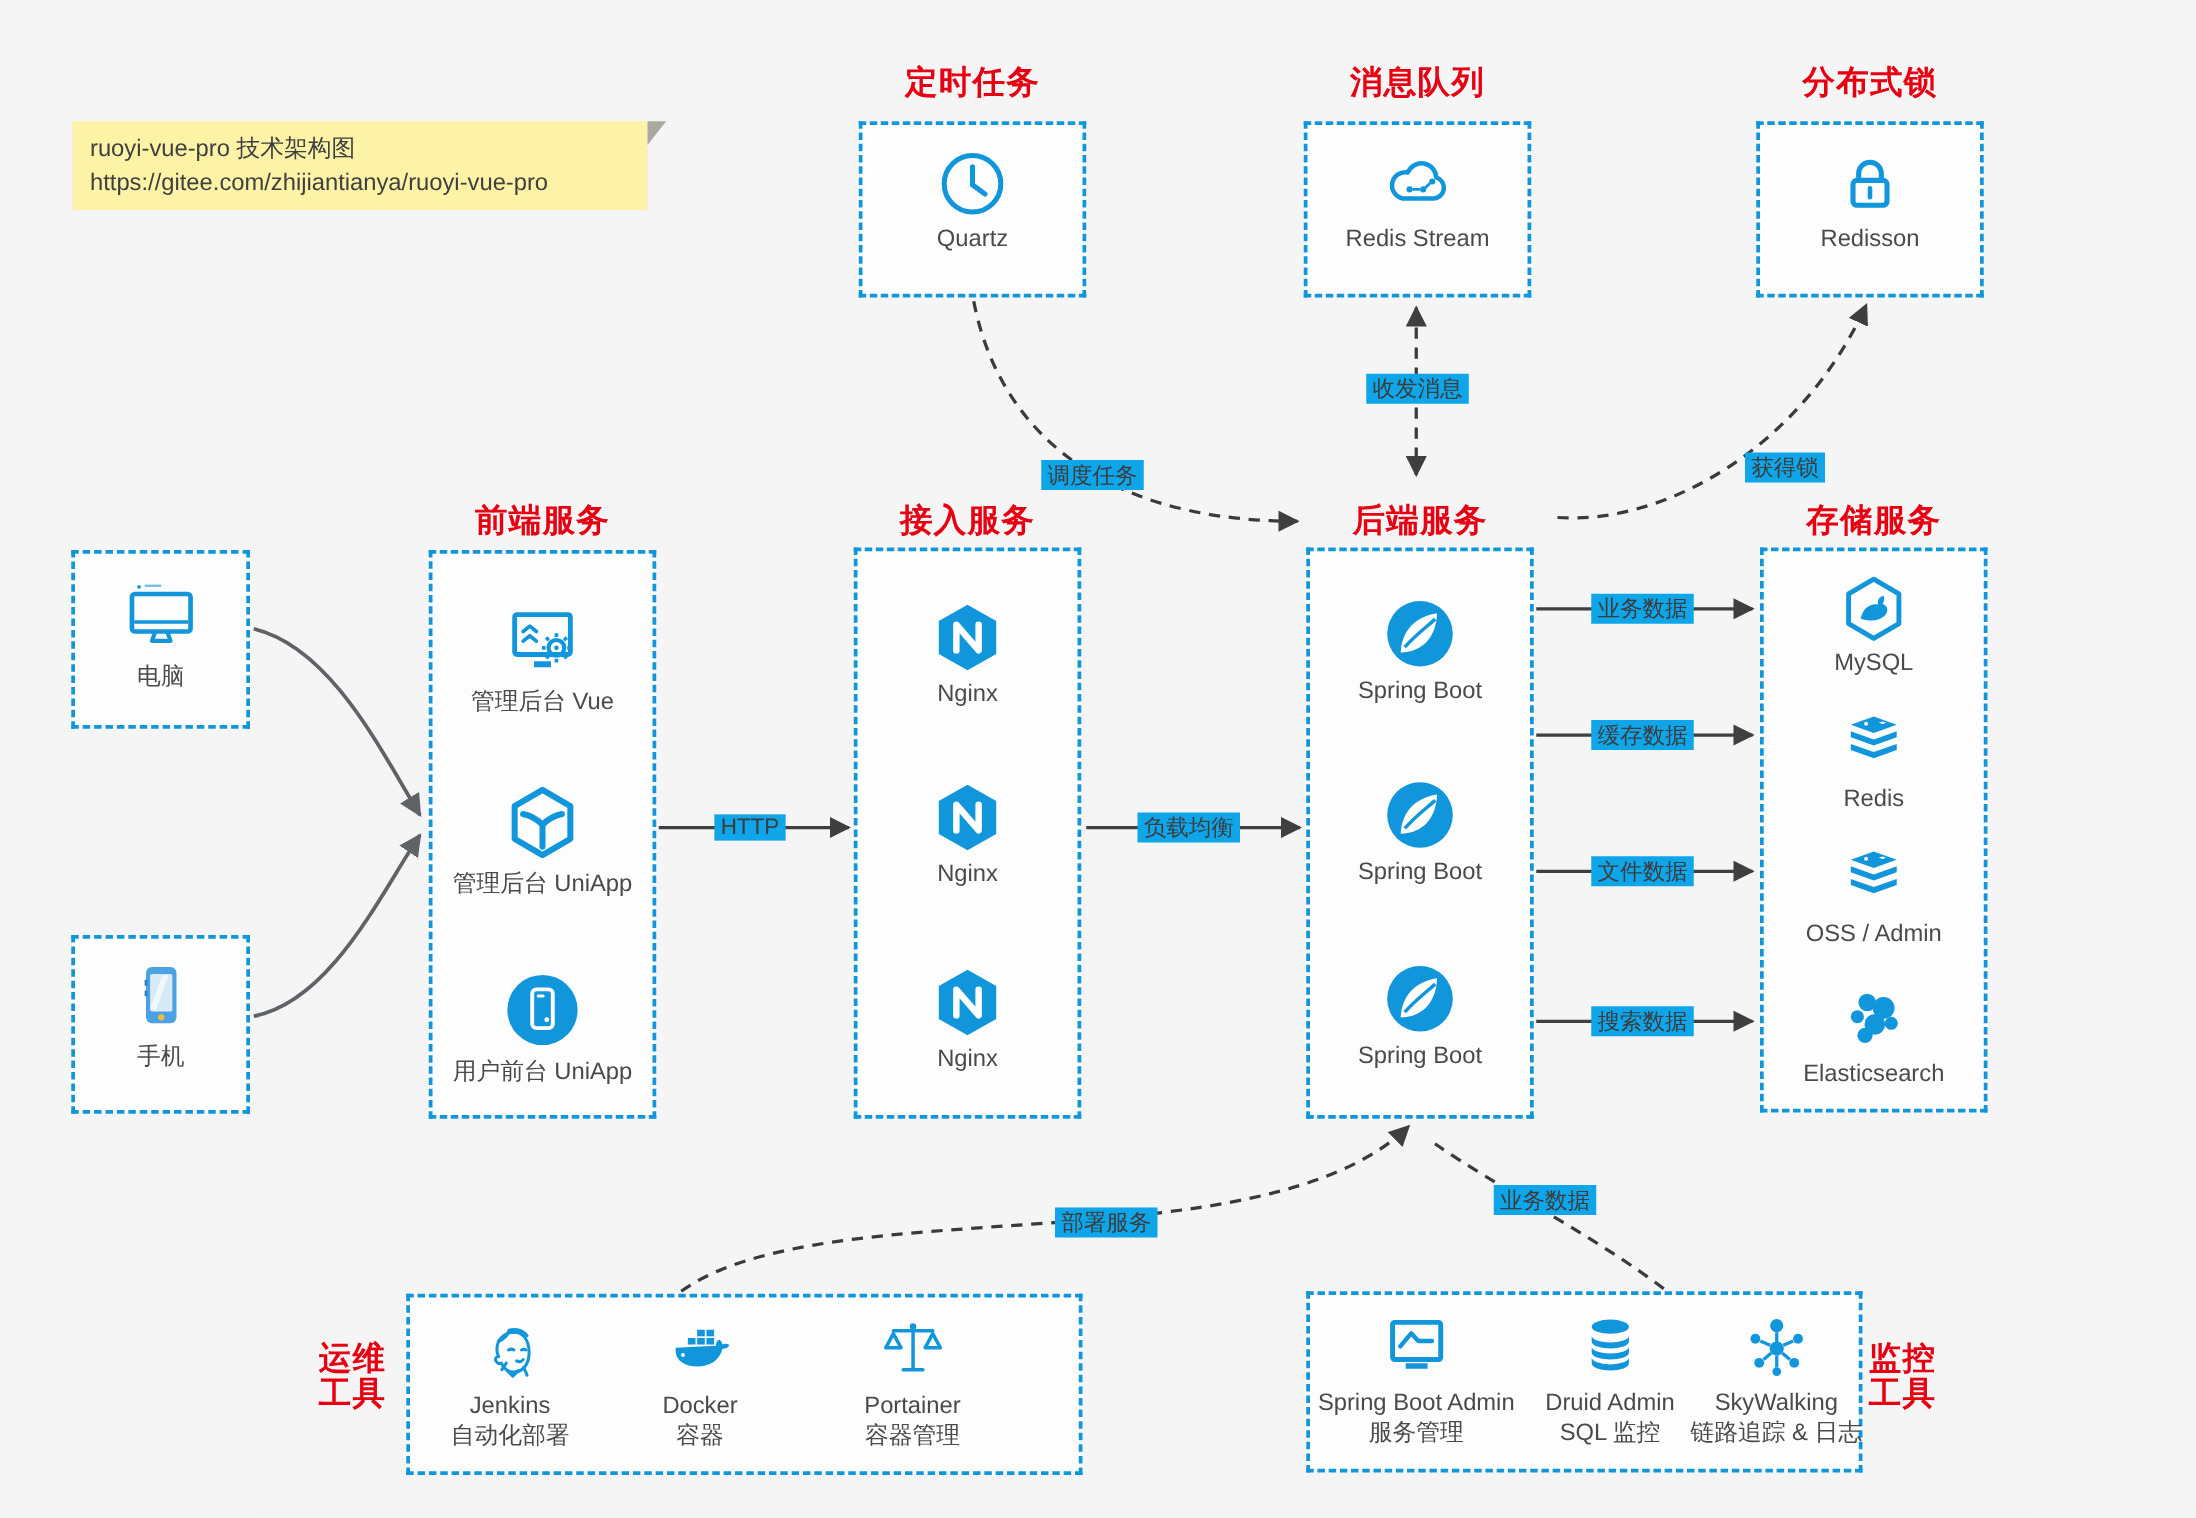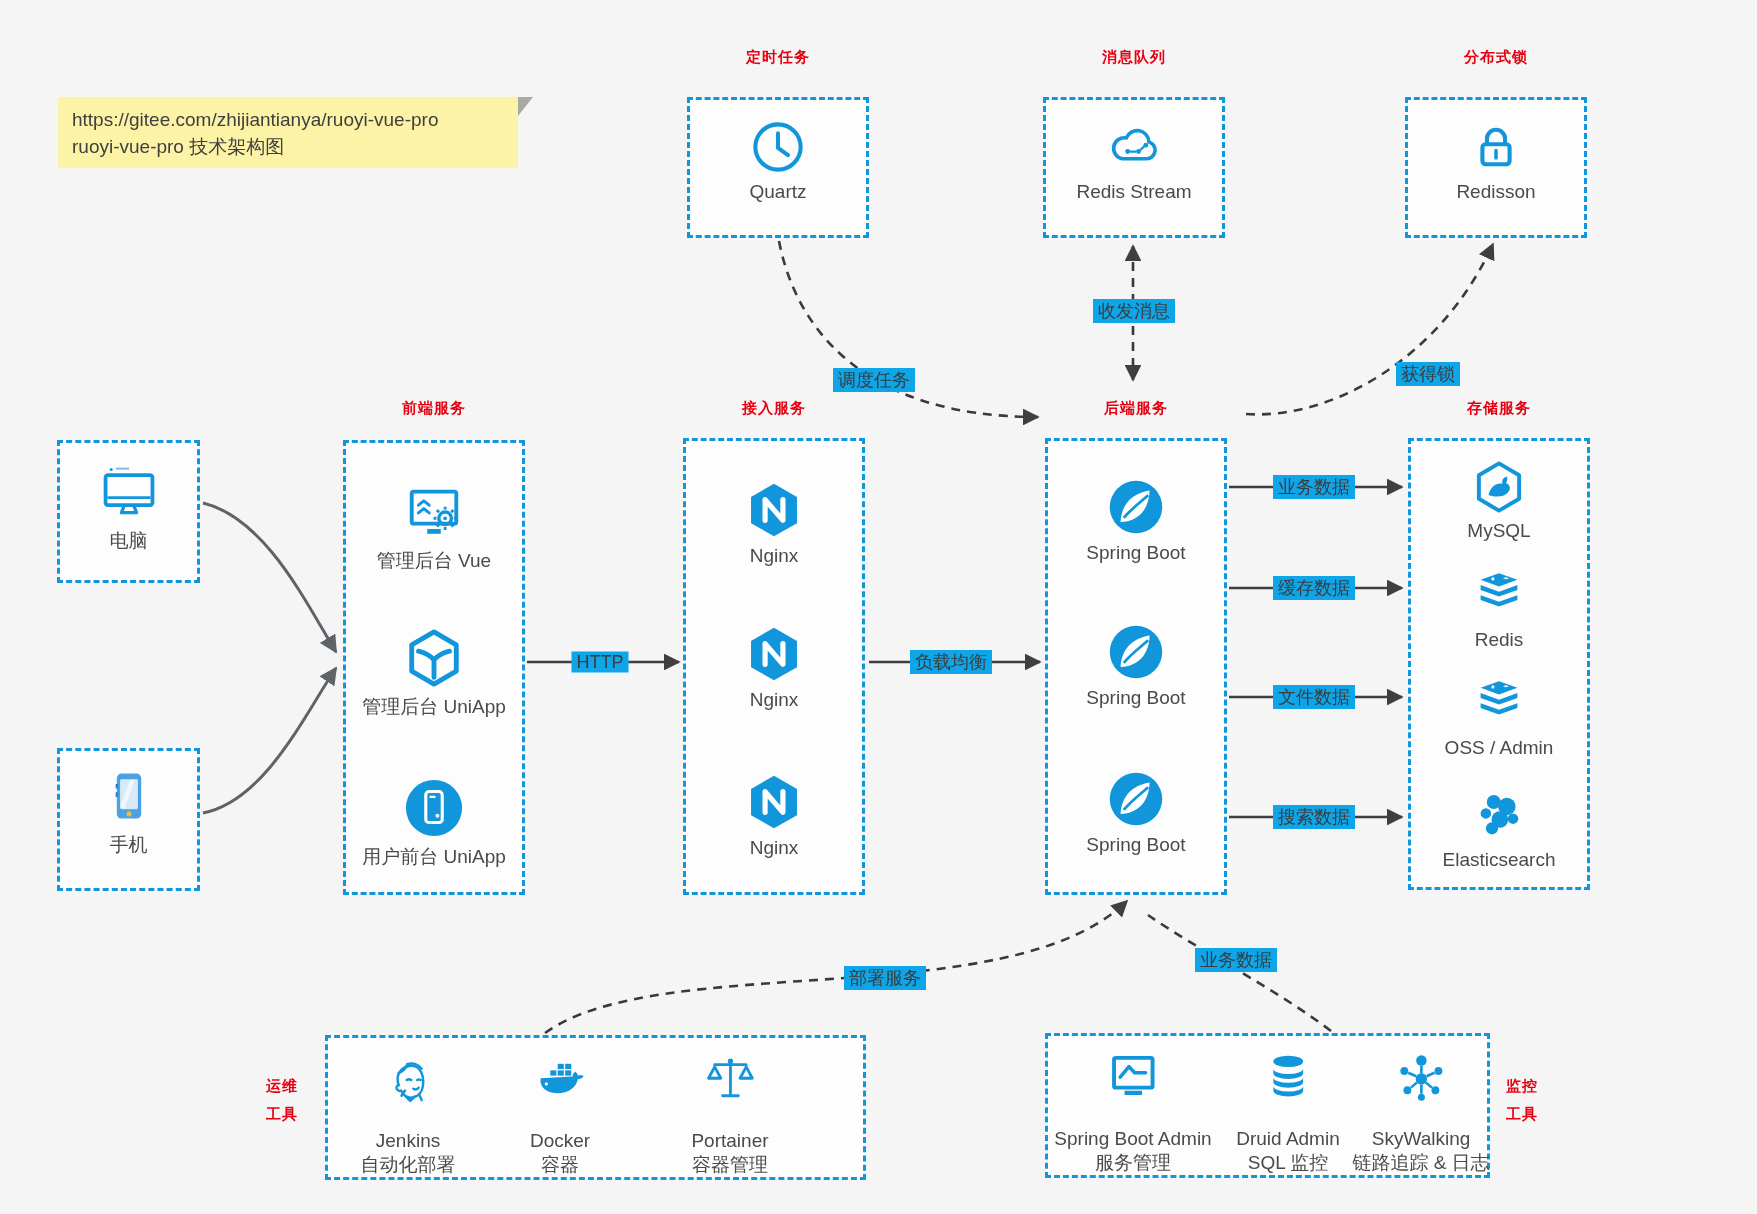--- a/index.html
+++ b/index.html
@@ -2,50 +2,50 @@
 <html><head>
 <meta charset="utf-8">
 <style>
   html,body{margin:0;padding:0;background:#e9e9ea;}
   .stage{position:relative;width:1757px;height:1214px;background:#f5f5f6;overflow:hidden;
          font-family:"Liberation Sans","DejaVu Sans",sans-serif;color:#4a4a4a;}
   
   .gbox{position:absolute;border:3px dashed #1296db;background:#fdfdfe;box-sizing:border-box;z-index:1;}
   
   .gtitle{position:absolute;transform:translateX(-50%);color:#e60012;font-weight:bold;
-          font-size:15px;letter-spacing:1px;white-space:nowrap;z-index:3;}
+          font-size:26px;letter-spacing:1px;white-space:nowrap;z-index:3;}
   .gtitle.twolines{text-align:center;line-height:28px;}
   
   .node{position:absolute;left:0;width:100%;text-align:center;}
   .node .ic{display:block;margin:0 auto;}
   .nlabel{margin-top:5px;font-size:19px;color:#4a4a4a;white-space:nowrap;}
   
   .tool{position:absolute;transform:translateX(-50%);text-align:center;white-space:nowrap;}
-  .tname{margin-top:21px;font-size:19px;color:#4a4a4a;line-height:24px;}
+  .tname{margin-top:5px;font-size:19px;color:#4a4a4a;line-height:24px;}
   .tdesc{font-size:19px;color:#4a4a4a;line-height:24px;}
   
   .note{position:absolute;left:58px;top:97px;width:460px;height:71px;background:#fcf3a6;
         box-sizing:border-box;padding:9px 14px;font-size:19px;line-height:27px;color:#3f3f3f;z-index:3;}
   .note .fold{position:absolute;top:0;right:-15px;width:0;height:0;
         border-left:15px solid #a9a9a2;border-bottom:19px solid transparent;}
   
   svg.edges{position:absolute;left:0;top:0;z-index:2;}
   
   .alabel{position:absolute;transform:translate(-50%,-50%);background:#0ea5e9;padding:0 5px;
           font-size:18px;color:#3c3c3c;white-space:nowrap;z-index:3;}
   svg{display:inline-block;vertical-align:middle;}
 </style>
 </head>
 <body>
 
 <div class="stage">
 
   <div class="note">
+    <div>ruoyi-vue-pro 技术架构图</div>
     <div>https://gitee.com/zhijiantianya/ruoyi-vue-pro</div>
-    <div>ruoyi-vue-pro 技术架构图</div>
     <span class="fold"></span>
   </div>
 
   <div class="gtitle" style="left:778px;top:48px">定时任务</div>
   <div class="gtitle" style="left:1134px;top:48px">消息队列</div>
   <div class="gtitle" style="left:1496px;top:48px">分布式锁</div>
   <div class="gtitle" style="left:434px;top:399px">前端服务</div>
   <div class="gtitle" style="left:774px;top:399px">接入服务</div>
   <div class="gtitle" style="left:1136px;top:399px">后端服务</div>
   <div class="gtitle" style="left:1499px;top:399px">存储服务</div>

